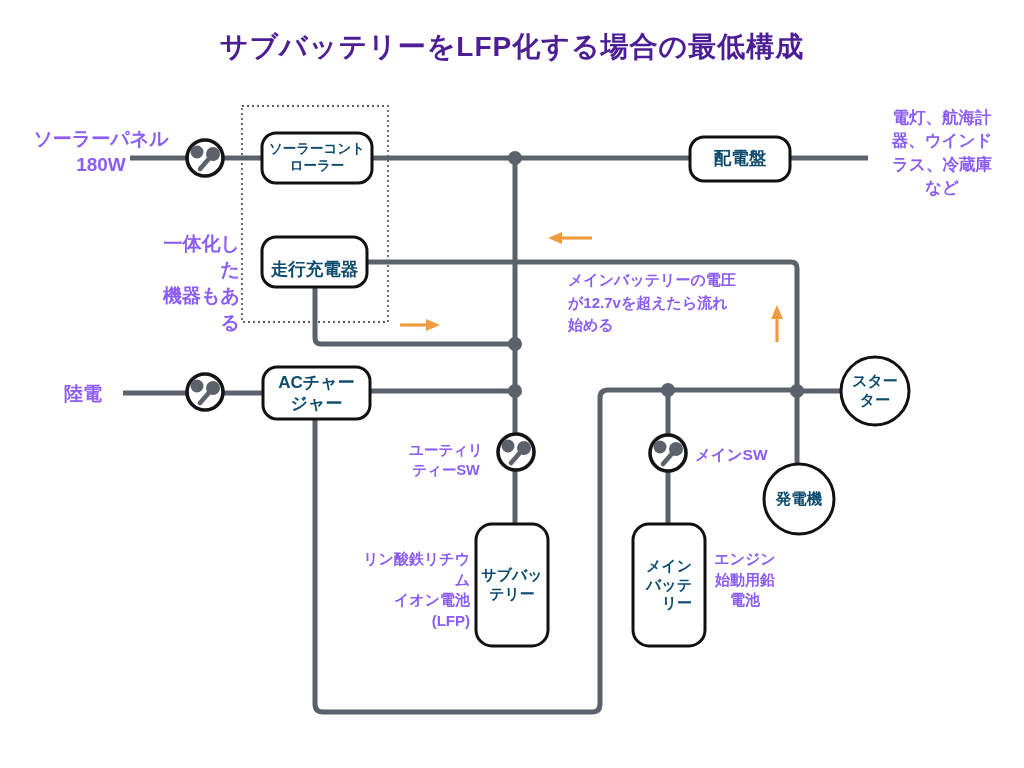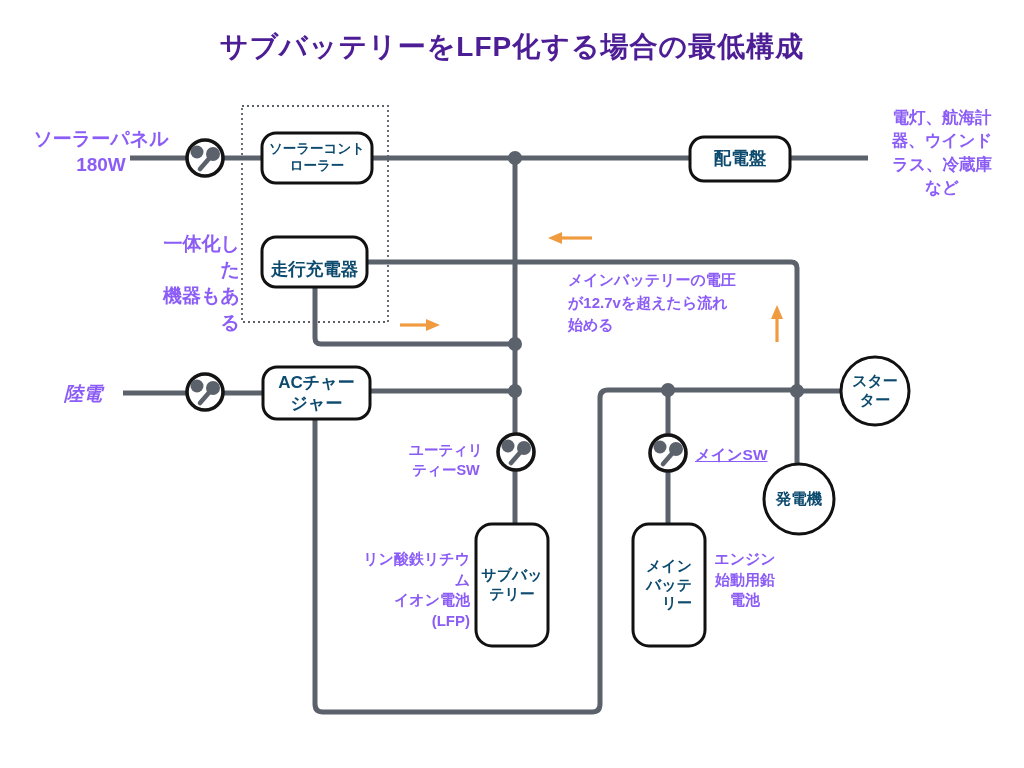--- a/index.html
+++ b/index.html
@@ -88,29 +88,29 @@
         <polygon points="771,319 777,305 783,319" stroke="none"></polygon>
       </g>
     </g>
   </svg>
 
   <div id="title">サブバッテリーをLFP化する場合の最低構成</div>
 
   <div class="lbl" style="left:30px;top:126px;width:142px;text-align:center;font-size:19px;">ソーラーパネル
 180W</div>
 
-  <div class="lbl" style="left:43px;top:381px;width:80px;text-align:center;font-size:19px;font-style:italic;">陸電</div>
+  <div class="lbl" style="left:43px;top:381px;width:80px;text-align:center;font-size:19px;">陸電</div>
 
   <div class="lbl" style="left:148px;top:231px;width:92px;text-align:right;font-size:19px;">一体化した
 機器もある</div>
 
   <div class="lbl" style="left:403px;top:440px;width:86px;text-align:center;font-size:14.5px;">ユーティリ
 ティーSW</div>
 
-  <div class="lbl" style="left:695px;top:444px;width:90px;text-align:left;font-size:15.5px;text-decoration:underline;">メインSW</div>
+  <div class="lbl" style="left:695px;top:444px;width:90px;text-align:left;font-size:15.5px;">メインSW</div>
 
   <div class="lbl" style="left:350px;top:549px;width:120px;text-align:right;font-size:15px;">リン酸鉄リチウム
 イオン電池
 (LFP)</div>
 
   <div class="lbl" style="left:710px;top:549px;width:70px;text-align:center;font-size:15px;">エンジン
 始動用鉛
 電池</div>
 
   <div class="lbl" style="left:872px;top:106px;width:140px;text-align:center;font-size:16.5px;line-height:1.42;">電灯、航海計

